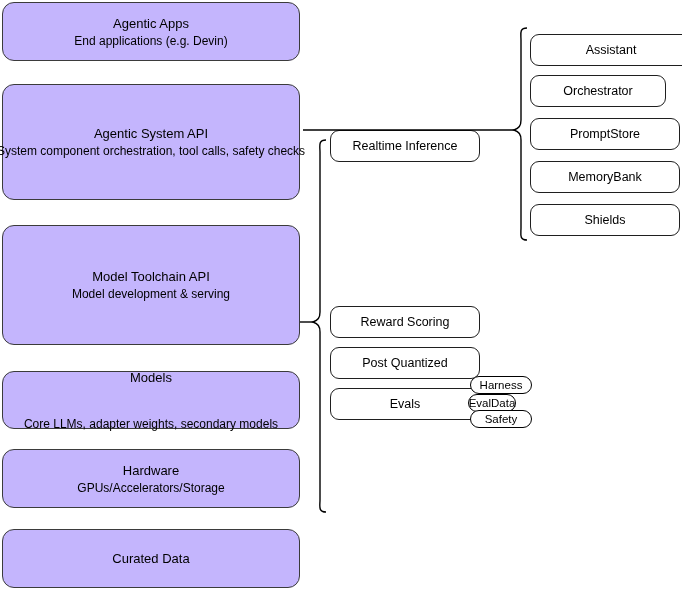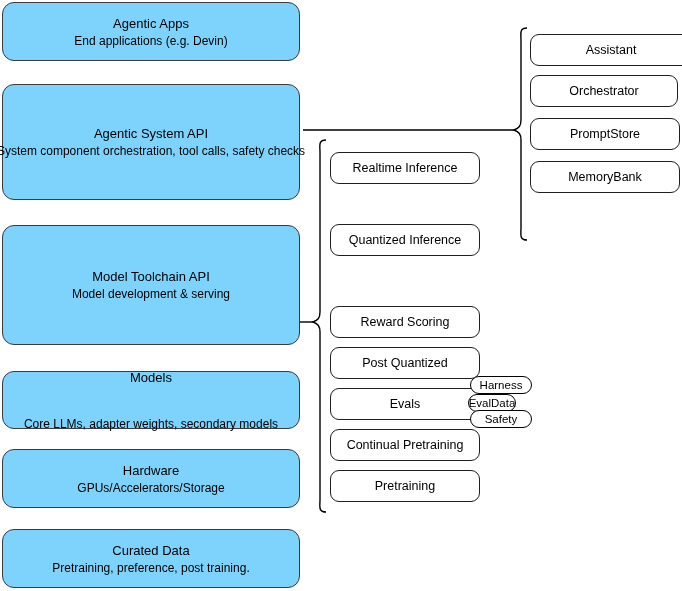--- a/index.html
+++ b/index.html
@@ -15,21 +15,21 @@
     font-family: "Liberation Sans", sans-serif;
     overflow: hidden;
   }
 
   
   .layer-box {
     position: absolute;
     box-sizing: border-box;
     border: 1px solid #3b3b3b;
     border-radius: 12px;
-    background: #7dd3fc;
+    background: #c4b5fd;
     display: flex;
     flex-direction: column;
     align-items: center;
     justify-content: center;
     text-align: center;
   }
   .layer-title {
     font-size: 13px;
     color: #000000;
     line-height: 16px;
@@ -138,33 +138,30 @@
     <div class="layer-sub">Core LLMs, adapter weights, secondary models</div>
   </div>
 
   <div class="layer-box" style="left:2px; top:449px; width:298px; height:59px;">
     <div class="layer-title">Hardware</div>
     <div class="layer-sub">GPUs/Accelerators/Storage</div>
   </div>
 
   <div class="layer-box" style="left:2px; top:529px; width:298px; height:59px;">
     <div class="layer-title">Curated Data</div>
-    <div class="layer-sub">Pretraining, preference, post training.</div>
   </div>
 
-  <div class="item-box" style="left:330px; top:152px; width:150px; height:32px;">Realtime Inference</div>
-  <div class="item-box" style="left:330px; top:224px; width:150px; height:32px;">Quantized Inference</div>
+  <div class="item-box" style="left:330px; top:130px; width:150px; height:32px;">Realtime Inference</div>
   <div class="item-box" style="left:330px; top:306px; width:150px; height:32px;">Reward Scoring</div>
   <div class="item-box" style="left:330px; top:347px; width:150px; height:32px;">Post Quantized</div>
   <div class="item-box" style="left:330px; top:388px; width:150px; height:32px;">Evals</div>
-  <div class="item-box" style="left:330px; top:429px; width:150px; height:32px;">Continual Pretraining</div>
-  <div class="item-box" style="left:330px; top:470px; width:150px; height:32px;">Pretraining</div>
 
   <div class="mini-pill" style="left:470px; top:376px; width:62px; height:18px;text-align:center;">Harness</div>
   <div class="mini-pill" style="left:468px; top:394px; width:48px; height:18px;">EvalData</div>
   <div class="mini-pill" style="left:470px; top:410px; width:62px; height:18px;">Safety</div>
 
   <div class="item-box" style="left:530px; top:34px; width:162px; height:32px;">Assistant</div>
-  <div class="item-box" style="left:530px; top:75px; width:148px; height:32px;">Orchestrator</div>
+  <div class="item-box" style="left:530px; top:75px; width:136px; height:32px;">Orchestrator</div>
   <div class="item-box" style="left:530px; top:118px; width:150px; height:32px;">PromptStore</div>
   <div class="item-box" style="left:530px; top:161px; width:150px; height:32px;">MemoryBank</div>
+  <div class="item-box" style="left:530px; top:204px; width:150px; height:32px;">Shields</div>
 
 </div>
 
 </body></html>

